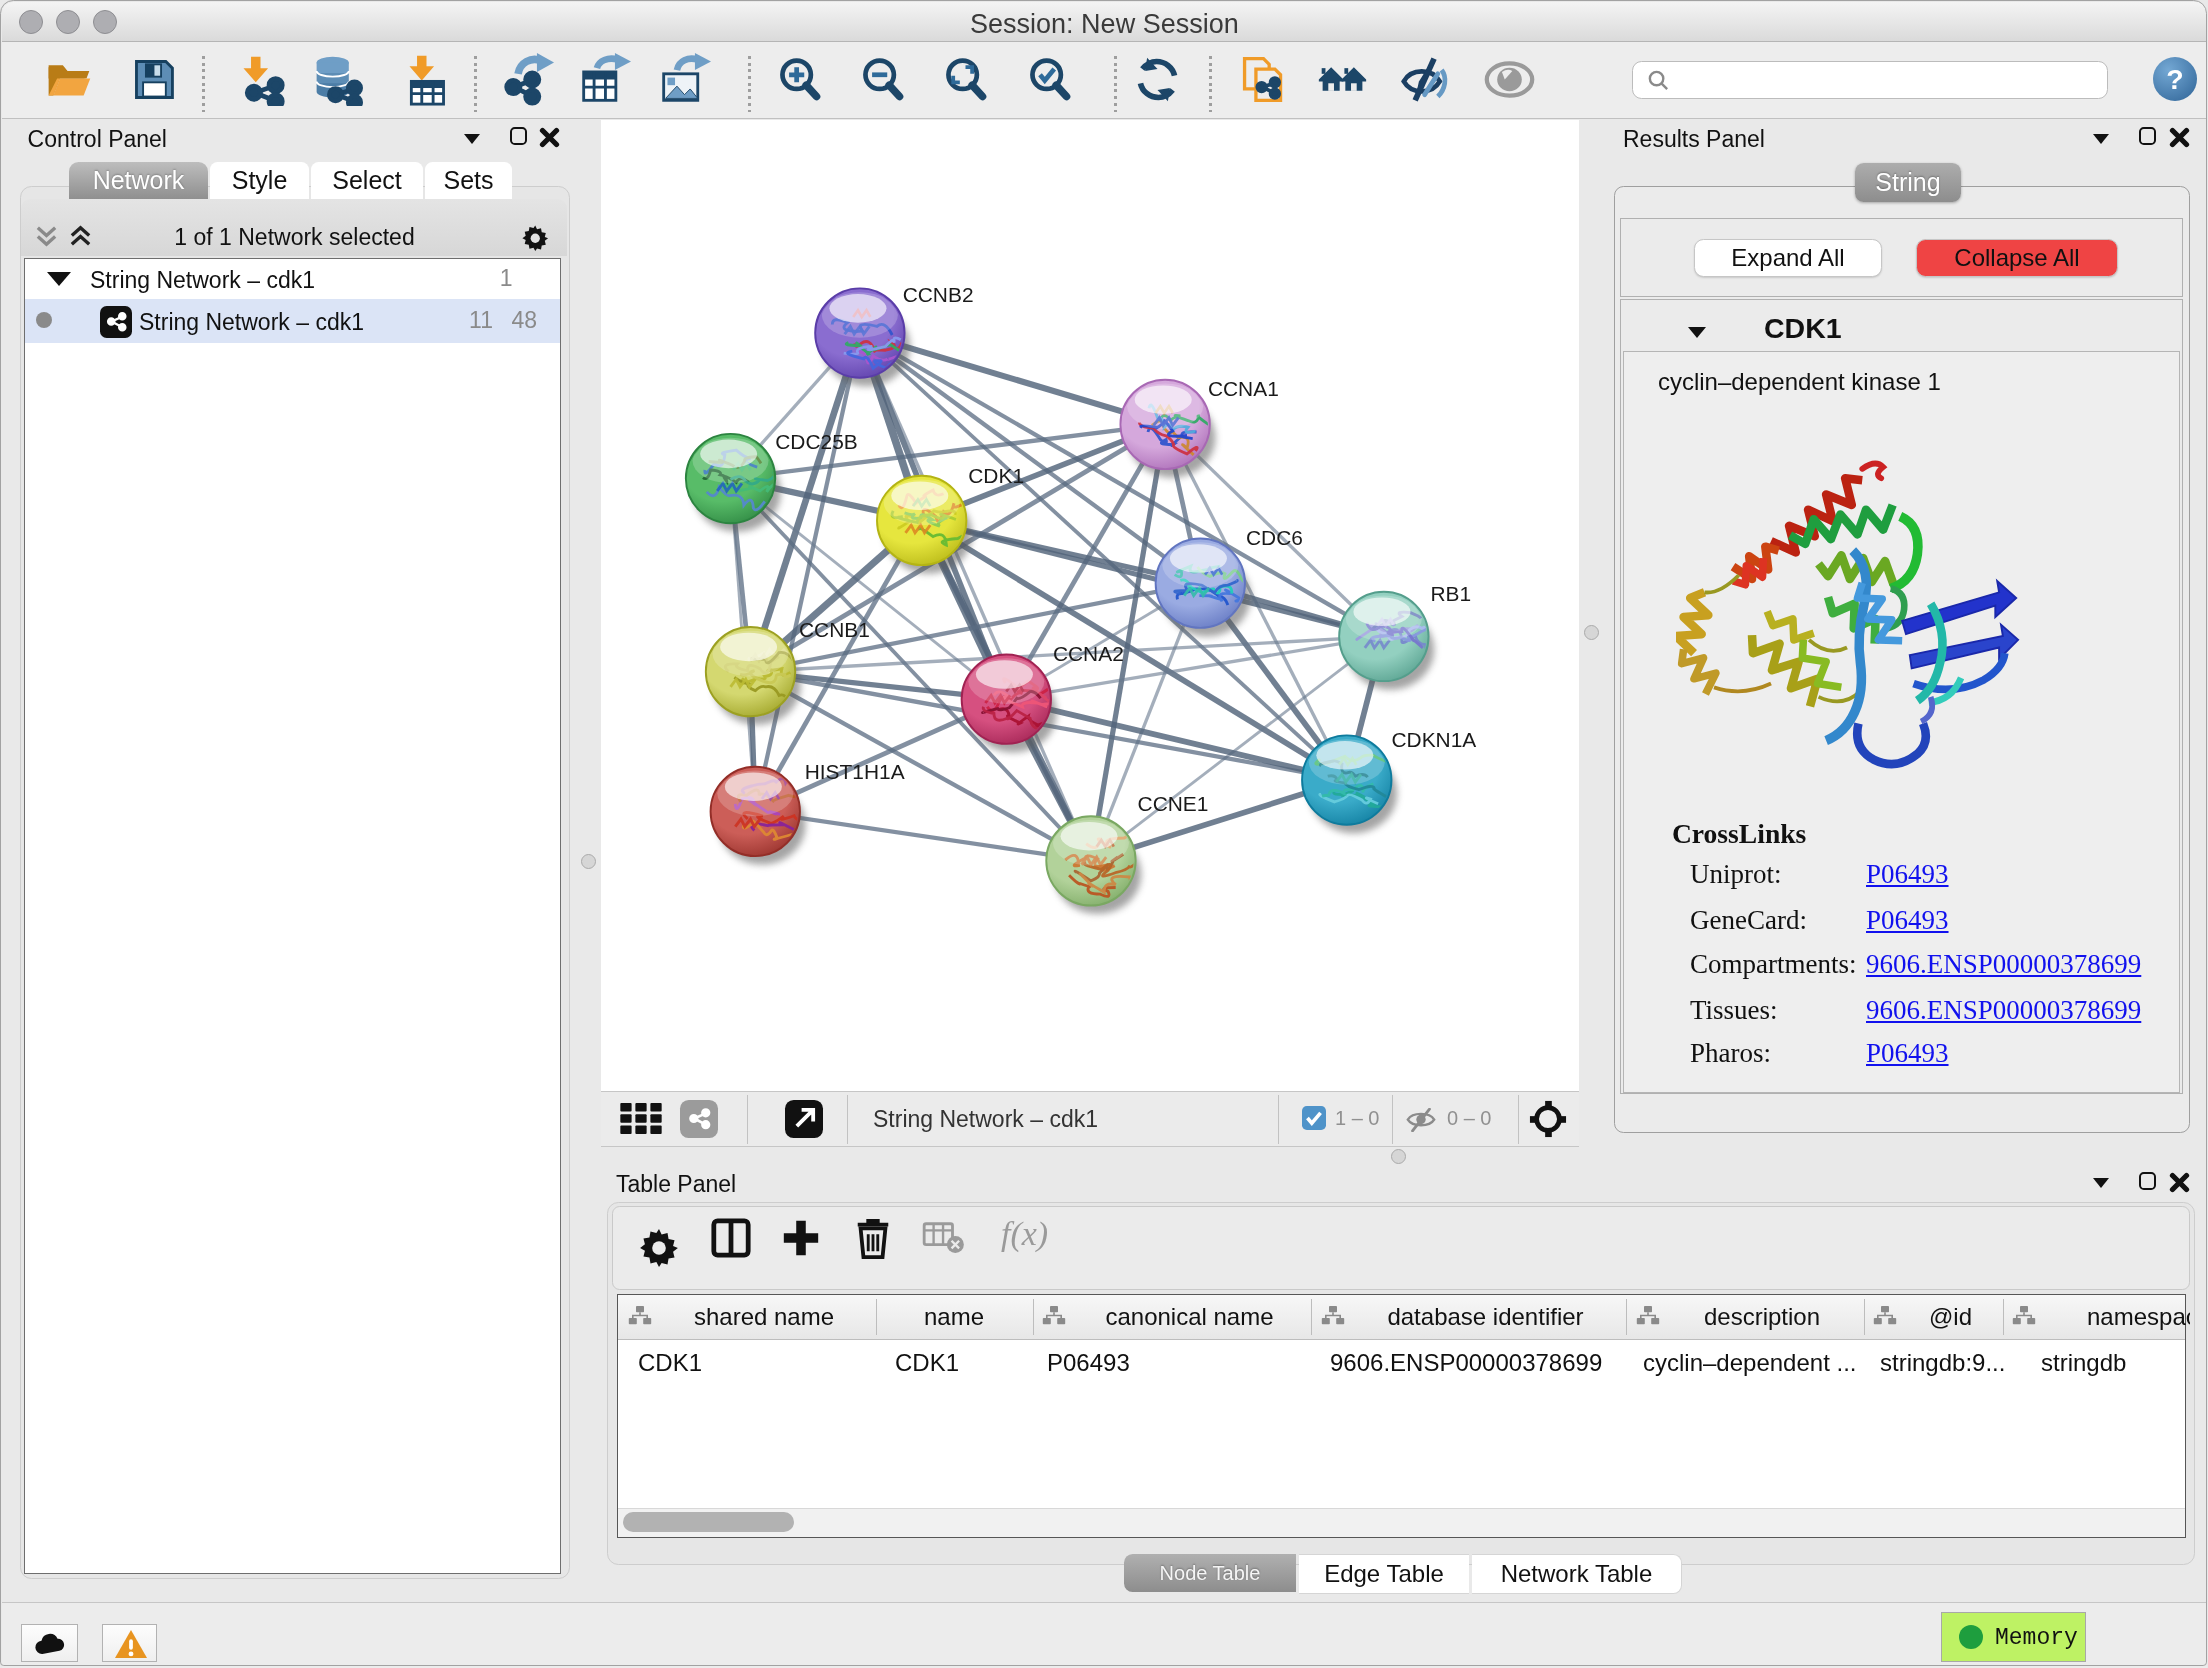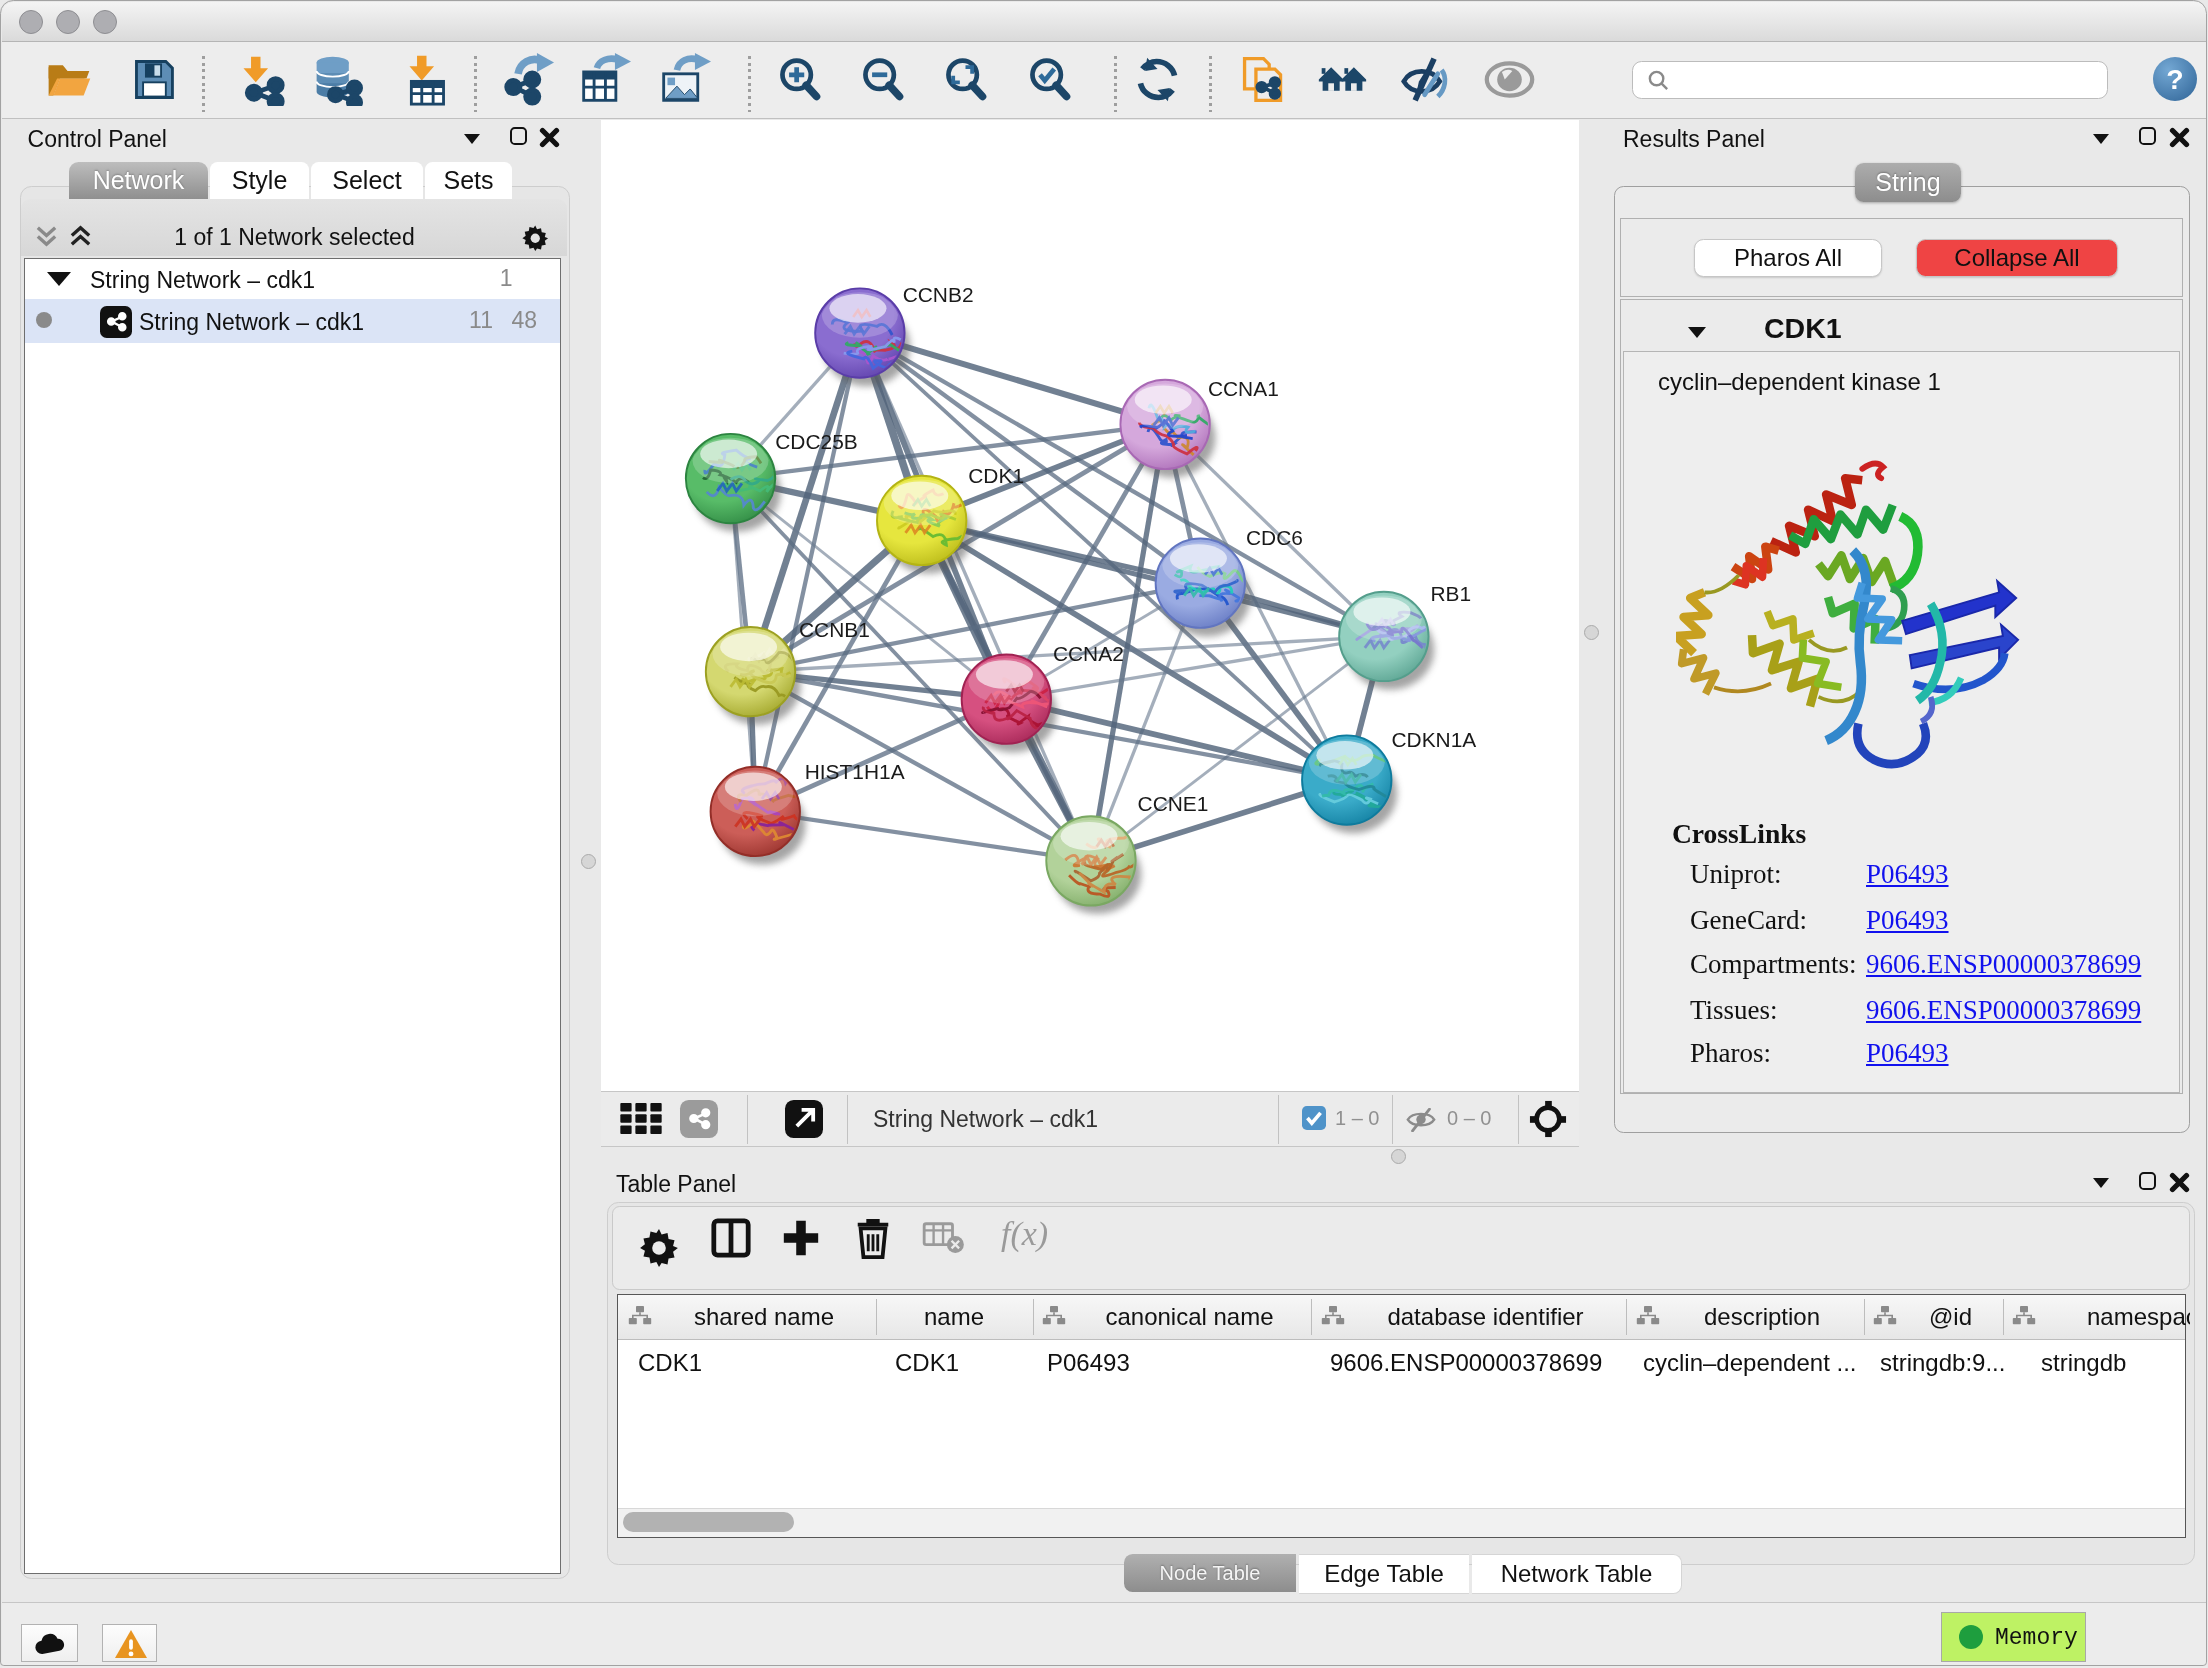--- a/index.html
+++ b/index.html
@@ -17,20 +17,21 @@
 .searchbox{position:absolute;left:1630px;top:19px;width:474px;height:36px;background:#fff;border:1.9px solid #bcbcbc;border-radius:9.5px;}
 .helpbtn{position:absolute;left:2151px;top:15px;width:44px;height:44px;border-radius:50%;background:radial-gradient(circle at 35% 30%,#74a8d4,#2e6396);color:#fff;font-size:28.5px;font-weight:bold;text-align:center;line-height:44px;}
 </style>
 </head>
 <body>
 
 <div class="abs titlebar">
   <span class="tl" style="left:17px;"></span>
   <span class="tl" style="left:54px;"></span>
   <span class="tl" style="left:91px;"></span>
+  <div class="wtitle">Session: New Session</div>
 </div>
 
 <div class="abs toolbar" id="toolbar">
     <span class="tsep" style="left:200px"></span>
     <span class="tsep" style="left:472px"></span>
     <span class="tsep" style="left:746px"></span>
     <span class="tsep" style="left:1112px"></span>
     <span class="tsep" style="left:1207px"></span>
     <svg class="ticon" style="left:40px;top:11.4px" width="53" height="53" viewBox="0 0 56 56">
       <path d="M7 15h16l5 6h17v6H7z" fill="#ad751c"></path>
@@ -597,21 +598,21 @@
 <div id="results">
 <div class="abs" style="left:1623px;top:126px;font-size:23px;color:#111;">Results Panel</div>
 <div style="position:absolute;left:2093px;top:134px;width:0;height:0;border-left:8.6px solid transparent;border-right:8.6px solid transparent;border-top:10.5px solid #111;"></div>
 <div style="position:absolute;left:2139px;top:127px;width:13.3px;height:14.3px;border:2.9px solid #111;border-radius:4.8px;"></div>
 <svg style="position:absolute;left:2169px;top:127px" width="21" height="21" viewBox="0 0 24 24">
       <path d="M4 4l16 16M20 4L4 20" stroke="#111" stroke-width="6" stroke-linecap="round"></path>
     </svg>
 <div class="abs" style="left:1614px;top:186px;width:574px;height:945px;background:#ebebeb;border:1.9px solid #9f9f9f;border-radius:9.5px;"></div>
 <div class="abs" style="left:1849px;top:163px;width:106px;height:39px;background:linear-gradient(#adadad,#8d8d8d);border-radius:8.6px;color:#fff;font-size:25px;text-align:center;line-height:39px;text-shadow:0 -1px 1.9px rgba(0,0,0,.3);box-shadow:0 1px 2.9px rgba(0,0,0,.3);margin-left:6px;">String</div>
 <div class="abs" style="left:1620px;top:218px;width:561px;height:77px;border:1px solid #b0b0b0;background:#ebebeb;">
-  <div style="position:absolute;left:73px;top:20px;width:186px;height:36px;background:#fff;border:1px solid #c6c6c6;border-radius:9.5px;font-size:24px;color:#111;text-align:center;line-height:36px;box-shadow:0 1px 1.9px rgba(0,0,0,.15);">Pharos All</div>
+  <div style="position:absolute;left:73px;top:20px;width:186px;height:36px;background:#fff;border:1px solid #c6c6c6;border-radius:9.5px;font-size:24px;color:#111;text-align:center;line-height:36px;box-shadow:0 1px 1.9px rgba(0,0,0,.15);">Expand All</div>
   <div style="position:absolute;left:295px;top:20px;width:200px;height:36px;background:#ef4444;border:1px solid #c6c6c6;border-radius:9.5px;font-size:24px;color:#111;text-align:center;line-height:36px;box-shadow:0 1px 1.9px rgba(0,0,0,.15);">Collapse All</div>
 </div>
 <div class="abs" style="left:1620px;top:299px;width:561px;height:793px;border:1px solid #b0b0b0;background:#ebebeb;">
   <div style="position:absolute;left:67px;top:27px;width:0;height:0;border-left:9.5px solid transparent;border-right:9.5px solid transparent;border-top:11.4px solid #111;"></div>
   <div style="position:absolute;left:143px;top:12.4px;font-size:28.5px;font-weight:bold;color:#111;">CDK1</div>
   <div style="position:absolute;left:1.9px;top:51px;width:555px;height:740px;border:1px solid #b5b5b5;background:#eeeeee;">
     <div style="position:absolute;left:34px;top:16px;font-size:24px;color:#111;">cyclin–dependent kinase 1</div>
     <svg style="position:absolute;left:52px;top:107px" width="344" height="318" viewBox="0 0 362 334">
           <path d="M196 10 q14 -10 22 -2 q-10 8 -2 12" fill="none" stroke="#cc2222" stroke-width="6" stroke-linecap="round"></path>
           <path d="M196 22 L178 20 L185 48 L158 37 L165 65 L139 53 L146 81 L119 70 L126 98 L100 86" fill="none" stroke="#bb2211" stroke-width="9" stroke-linejoin="round"></path>

